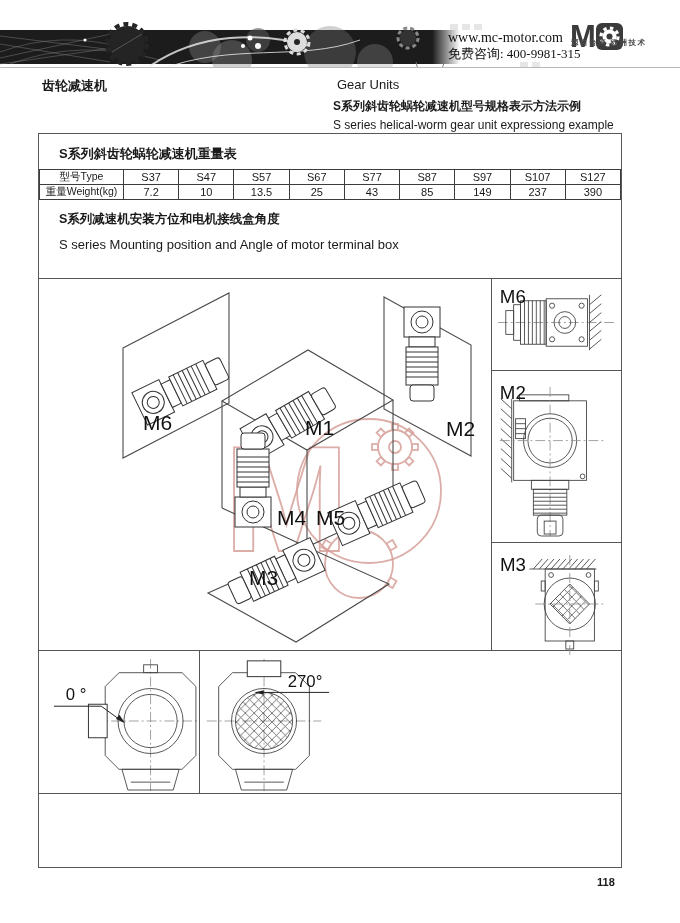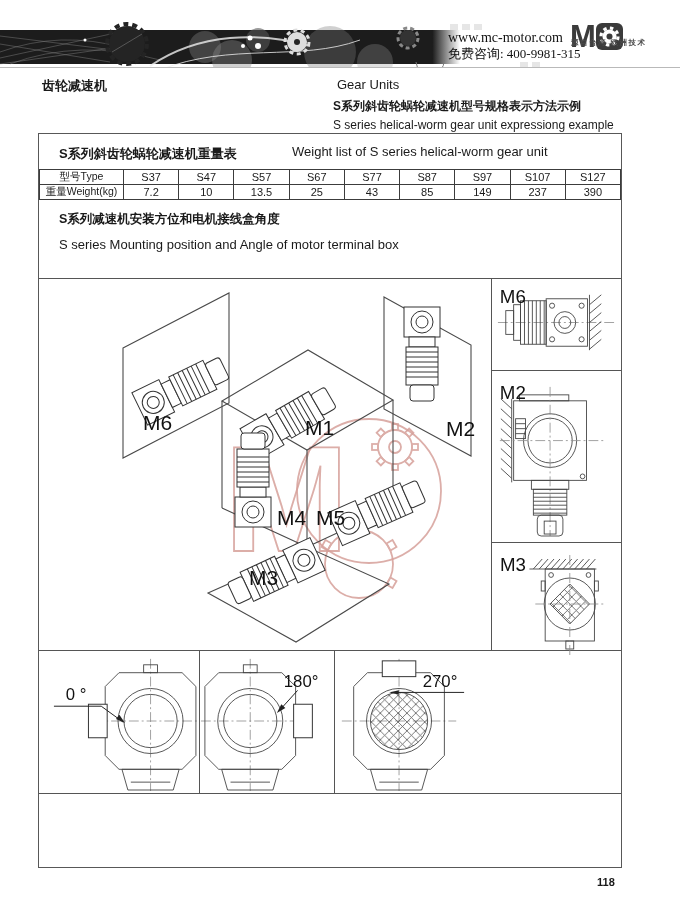--- a/index.html
+++ b/index.html
@@ -139,21 +139,20 @@
 
   <div class="t-cn-left">齿轮减速机</div>
   <div class="t-en-center">Gear Units</div>
   <div class="t-cn-sub">S系列斜齿轮蜗轮减速机型号规格表示方法示例</div>
   <div class="t-en-sub">S series helical-worm gear unit expressiong example</div>
 
   <div class="main-box">
 
     <div class="w-title">
       <span class="cn">S系列斜齿轮蜗轮减速机重量表</span>
-      <span class="en">Weight list of S series helical-worm gear unit</span>
     </div>
 
     <table class="wt">
       <colgroup>
           <col style="width:84px">
           <col>
           <col>
           <col>
           <col>
           <col>
@@ -341,35 +340,20 @@
           <rect class="dw" x="49" y="54" width="19" height="34"></rect>
           <circle class="thin" cx="112" cy="71" r="33"></circle>
           <circle class="thin" cx="112" cy="71" r="27"></circle>
           <path class="ldr" d="M14 56H62L84 72"></path>
           <polygon class="arr" points="86,73 76.9,68.9 80.4,64.7"></polygon>
           <text x="26" y="50" class="lbl3">0 °</text>
         </svg>
       </div>
 
 
-      <div class="acell b" style="width:135px">
-        <svg width="135" height="140" viewBox="0 0 135 142">
-          <path class="cl" d="M0 71H108M50 8V142"></path>
-          <polygon class="thin" points="18,22 82,22 96,36 96,106 82,120 18,120 4,106 4,36"></polygon>
-          <rect class="thin" x="43" y="14" width="14" height="8"></rect>
-          <polygon class="thin" points="21,120 79,120 73,141 27,141"></polygon>
-          <path class="thin" d="M30 133H70"></path>
-          <rect class="dw" x="94" y="54" width="19" height="34"></rect>
-          <circle class="thin" cx="50" cy="71" r="33"></circle>
-          <circle class="thin" cx="50" cy="71" r="27"></circle>
-          <path class="ldr" d="M98 40L79 61"></path>
-          <polygon class="arr" points="77,63 81.5,54.1 85.6,57.8"></polygon>
-          <text x="84" y="37" class="lbl3">180°</text>
-        </svg>
-      </div>
 
       <div class="acell" style="flex:1">
         <svg width="133" height="140" viewBox="0 0 133 142">
           <defs>
             <pattern id="xhD" patternUnits="userSpaceOnUse" width="9" height="9">
               <path d="M0 9L9 0M0 0L9 9" stroke="#555" stroke-width=".8" fill="none"></path>
             </pattern>
           </defs>
           <path class="cl" d="M6 71H122M64 8V142"></path>
           <polygon class="thin" points="32,22 96,22 110,36 110,106 96,120 32,120 18,106 18,36"></polygon>

